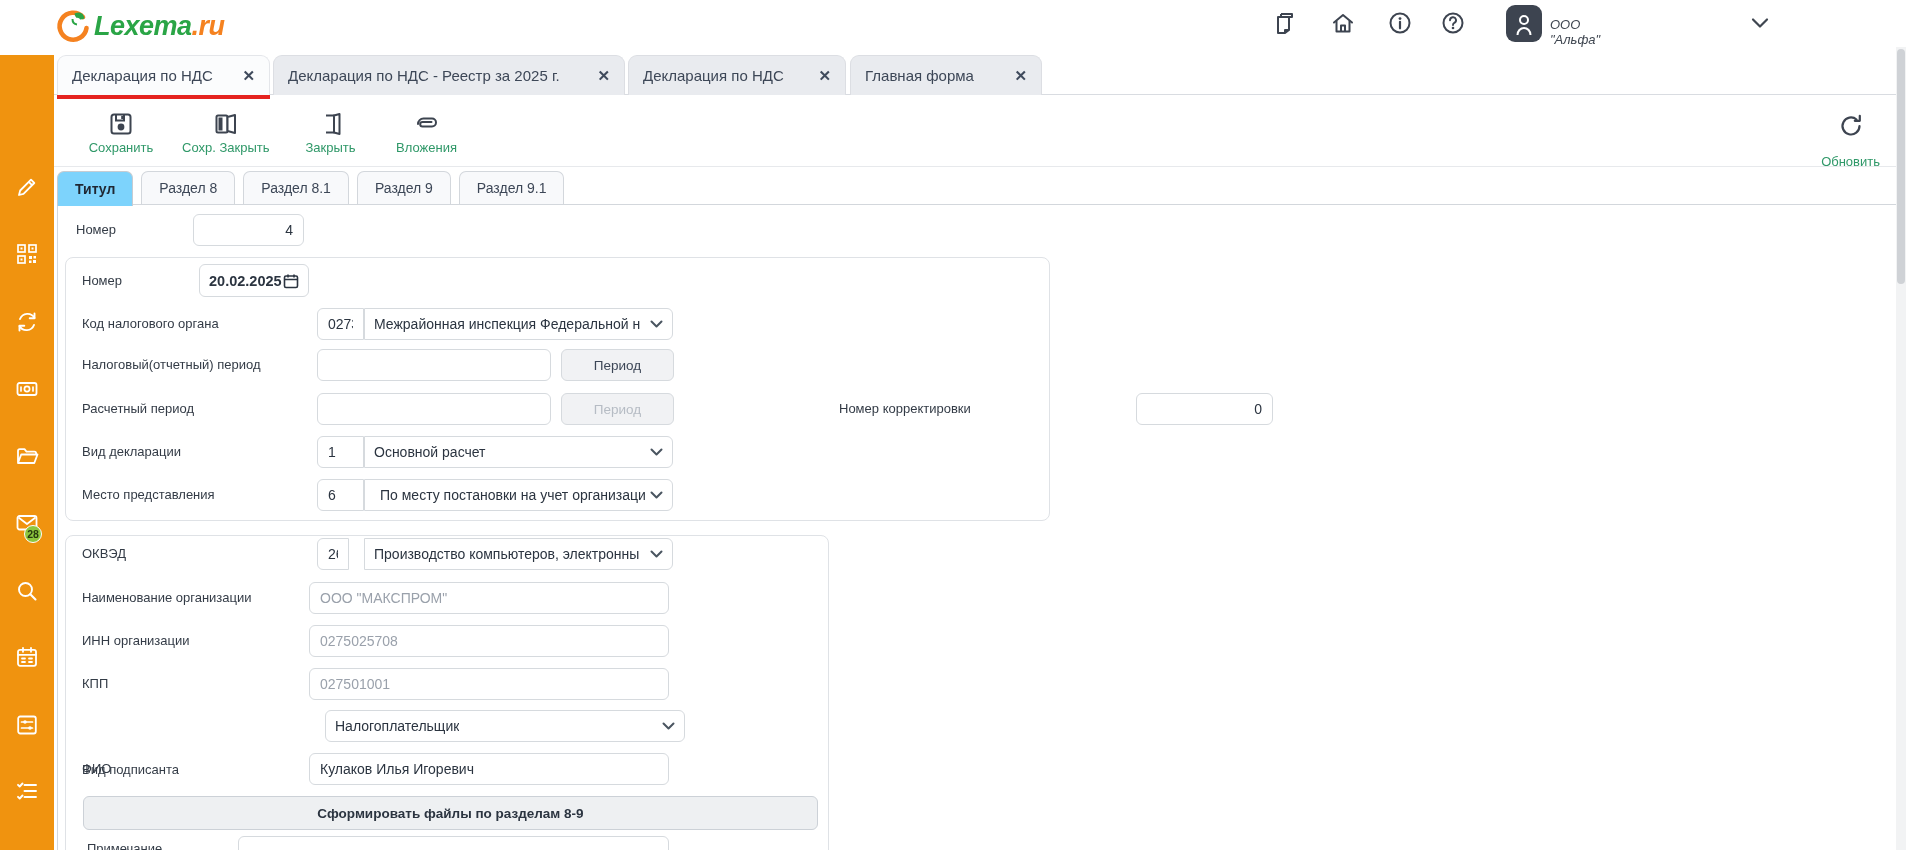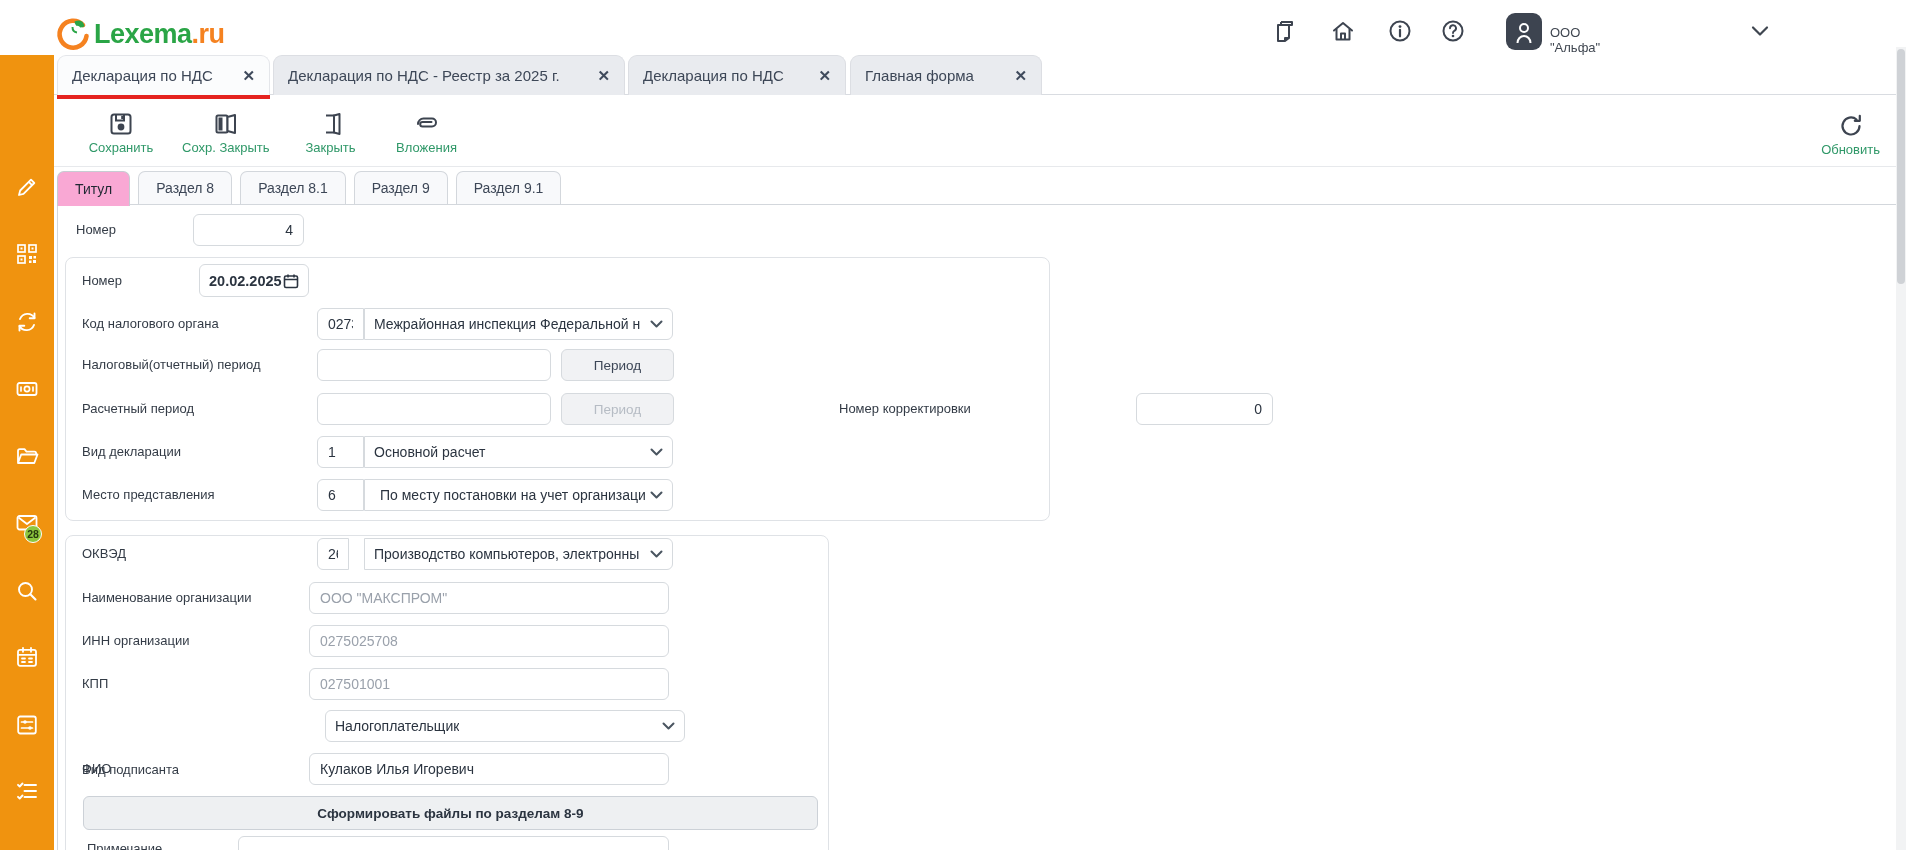--- a/index.html
+++ b/index.html
@@ -1,20 +1,20 @@
 <!DOCTYPE html>
 <html><head>
 <meta charset="utf-8">
 <style>
   * { margin:0; padding:0; box-sizing:border-box; }
   html,body { width:1906px; height:850px; overflow:hidden; background:#fff;
               font-family:"Liberation Sans", sans-serif; }
 
   
-  .header { position:absolute; left:0; top:8px; width:1542px; height:55px; background:#fff; }
+  .header { position:absolute; left:0; top:0; width:1542px; height:55px; background:#fff;font-style:italic; }
   .logo { position:absolute; left:54px; top:8px; display:flex; align-items:center; gap:4px; }
   .logo-word { font-size:27px; font-weight:700; letter-spacing:-0.5px; color:#2aa546; }
   .logo-word .ru { color:#f58220; }
   .hicon { position:absolute; top:10px; width:26px; height:26px; cursor:pointer; }
   .avatar { position:absolute; left:1506px; top:5px; width:36px; height:37px; background:#3d4450;
             border-radius:9px; display:flex; align-items:center; justify-content:center; cursor:pointer; }
   .org-name { position:absolute; left:1550px; top:17px; font-size:13px; color:#3f4650; }
   .hdr-chevron { position:absolute; left:1750px; top:16px; width:20px; height:14px; cursor:pointer; }
 
   
@@ -35,28 +35,28 @@
   .wtab .x { margin-left:auto; padding-left:12px; font-weight:700; font-size:15px; color:#3f4a5c; cursor:pointer; }
   .red-indicator { position:absolute; left:3px; top:40px; width:213px; height:4px; background:#e5231f; }
 
   
   .toolbar { position:absolute; left:54px; top:99px; width:1852px; height:68px; background:#fff;
              border-bottom:1px solid #e7e9ec; display:flex; align-items:center; padding-left:32px; gap:26px; }
   .tbtn { display:flex; flex-direction:column; align-items:center; gap:3px; color:#2f9868;
           font-size:13px; cursor:pointer; min-width:70px; }
   .tbtn svg { display:block; }
   .tbtn-refresh { position:absolute; right:26px; top:14px; display:flex; flex-direction:column;
-                  align-items:center; gap:3px; color:#2f9868; font-size:13px; cursor:pointer; }
+                  align-items:center; gap:15px; color:#2f9868; font-size:13px; cursor:pointer; }
 
   
   .content { position:absolute; left:54px; top:167px; width:1852px; height:683px; background:#fff; }
   .subtabs { position:absolute; left:3px; top:4px; display:flex; gap:8px; z-index:2; }
   .subtab { height:33px; padding:0 17px; display:flex; align-items:center; font-size:14px; color:#3d4757;
             background:#f8f9fb; border:1px solid #d3d7dc; border-bottom:none; border-radius:7px 7px 0 0; cursor:pointer; }
-  .subtab.active { background:#f9a8d4; height:35px; font-weight:400; color:#1f2732; border-color:#c7ccd2; }
+  .subtab.active { background:#7dd3fc; height:35px; font-weight:700; color:#1f2732; border-color:#c7ccd2; }
   .panel { position:absolute; left:3px; top:37px; width:1846px; height:646px; background:#fff;
            border:1px solid #d3d7dc; border-bottom:none; overflow:hidden; }
 
   .flabel { position:absolute; font-size:13px; color:#333b46; white-space:nowrap; }
   .inp { position:absolute; height:32px; border:1px solid #d6dade; border-radius:6px; background:#fff;
          font-family:"Liberation Sans",sans-serif; font-size:14px; color:#2b3440; padding:0 10px; outline:none; }
   .inp.right { text-align:right; }
   .inp.ro { color:#9aa1ab; }
   .groupbox { position:absolute; border:1px solid #dfe2e6; border-radius:8px; background:#fff; }
   .datebox { position:absolute; height:33px; border:1px solid #d6dade; border-radius:6px; background:#fff;

